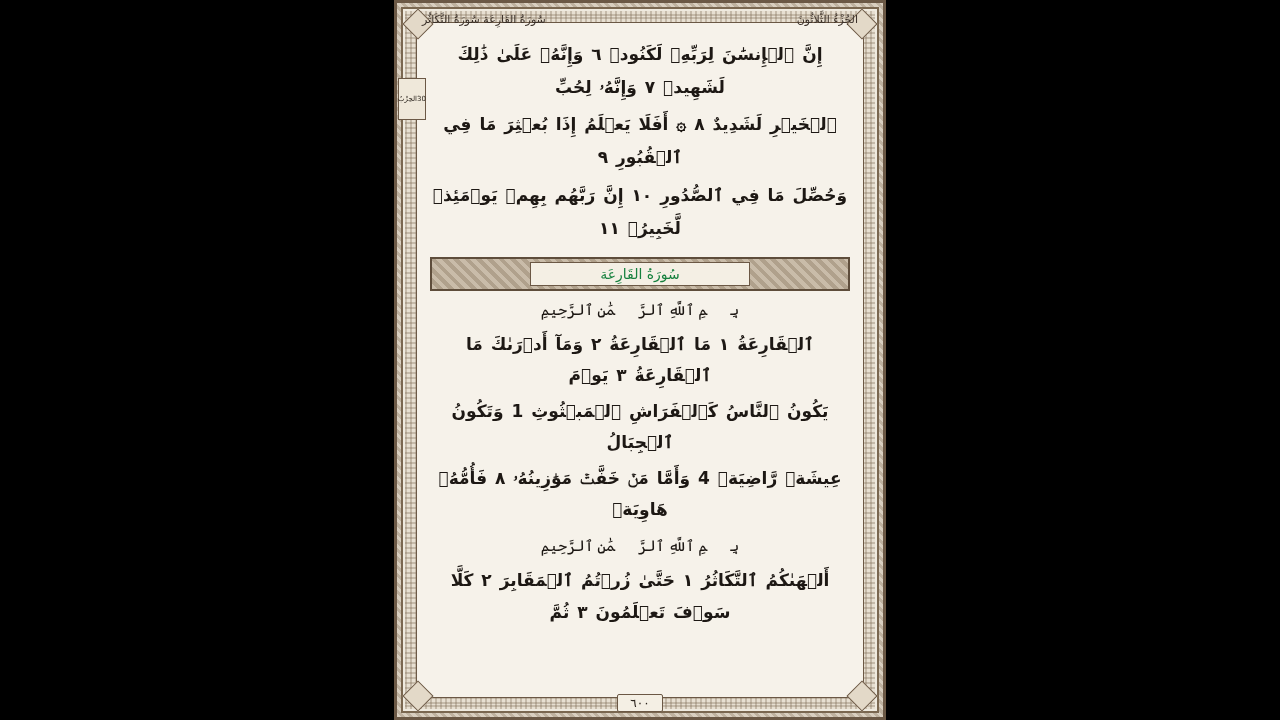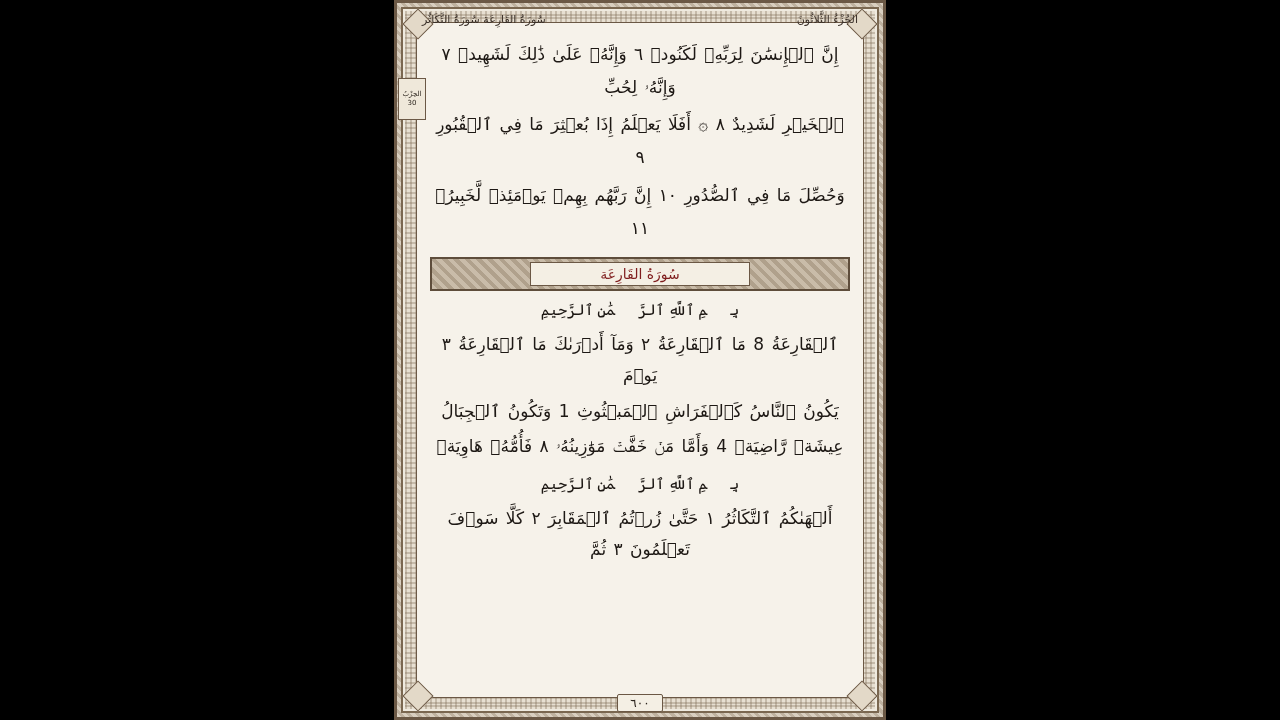--- a/index.html
+++ b/index.html
@@ -106,20 +106,21 @@
     overflow: hidden;
   }
   .ayah-block {
     font-family: "DejaVu Sans", sans-serif;
     font-size: 17px;
     line-height: 1.95;
     letter-spacing: 0px;
     word-spacing: 2px;
     text-align: center;
     padding: 2px 2px;
+    font-weight: bold;
   }
   .ayah-block.tight { line-height: 1.85; }
 
   
   .surah-bar {
     position: relative;
     margin: 10px 0 10px 0;
     height: 34px;
     border: 2px solid #5e4d3b;
     background:
@@ -132,21 +133,21 @@
   .surah-bar .plate {
     background: #f4efe4;
     border: 1px solid #6b5845;
     height: 22px;
     min-width: 190px;
     display: flex;
     align-items: center;
     justify-content: center;
     padding: 0 14px;
     font-size: 14px;
-    color: #7f1d1d;
+    color: #15803d;
     white-space: nowrap;
   }
   .basmala {
     font-size: 15px;
     margin: 10px 0 8px 0;
     color: #1d1814;
     text-align: center;
     font-family: Liberation Serif, serif;
   }
   
@@ -172,21 +173,21 @@
     left: 4px;
     top: 78px;
     width: 26px;
     height: 40px;
     border: 1px solid #6b5845;
     background: #efe8da;
     color: #2b241d;
     font-size: 7px;
     line-height: 1.25;
     display: flex;
-    flex-direction: column;
+    flex-direction: row;
     align-items: center;
     justify-content: center;
     text-align: center;
     z-index: 6;
   }
 </style>
 </head>
 <body>
 
 <div id="stage">
@@ -219,21 +220,21 @@
         <div class="ayah-block">إِنَّ ٱلۡإِنسَٰنَ لِرَبِّهِۦ لَكَنُودٞ ٦ وَإِنَّهُۥ عَلَىٰ ذَٰلِكَ لَشَهِيدٞ ٧ وَإِنَّهُۥ لِحُبِّ</div>
         <div class="ayah-block">ٱلۡخَيۡرِ لَشَدِيدٌ ٨ ۞ أَفَلَا يَعۡلَمُ إِذَا بُعۡثِرَ مَا فِي ٱلۡقُبُورِ ٩</div>
         <div class="ayah-block">وَحُصِّلَ مَا فِي ٱلصُّدُورِ ١٠ إِنَّ رَبَّهُم بِهِمۡ يَوۡمَئِذٖ لَّخَبِيرُۢ ١١</div>
       </div>
 
       <div class="surah-bar">
         <div class="plate">سُورَةُ القَارِعَة</div>
       </div>
       <div class="basmala">بِسۡمِ ٱللَّهِ ٱلرَّحۡمَٰنِ ٱلرَّحِيمِ</div>
       <div>
-        <div class="ayah-block tight">ٱلۡقَارِعَةُ 8 مَا ٱلۡقَارِعَةُ ٢ وَمَآ أَدۡرَىٰكَ مَا ٱلۡقَارِعَةُ ٣ يَوۡمَ</div>
+        <div class="ayah-block tight">ٱلۡقَارِعَةُ ١ مَا ٱلۡقَارِعَةُ ٢ وَمَآ أَدۡرَىٰكَ مَا ٱلۡقَارِعَةُ ٣ يَوۡمَ</div>
         <div class="ayah-block tight">يَكُونُ ٱلنَّاسُ كَٱلۡفَرَاشِ ٱلۡمَبۡثُوثِ 1 وَتَكُونُ ٱلۡجِبَالُ</div>
         <div class="ayah-block tight">عِيشَةٖ رَّاضِيَةٖ 4 وَأَمَّا مَنۡ خَفَّتۡ مَوَٰزِينُهُۥ ٨ فَأُمُّهُۥ هَاوِيَةٞ</div>
       </div>
 
       <div class="basmala">بِسۡمِ ٱللَّهِ ٱلرَّحۡمَٰنِ ٱلرَّحِيمِ</div>
       <div>
         <div class="ayah-block tight">أَلۡهَىٰكُمُ ٱلتَّكَاثُرُ ١ حَتَّىٰ زُرۡتُمُ ٱلۡمَقَابِرَ ٢ كَلَّا سَوۡفَ تَعۡلَمُونَ ٣ ثُمَّ</div>
 
       </div>
 

